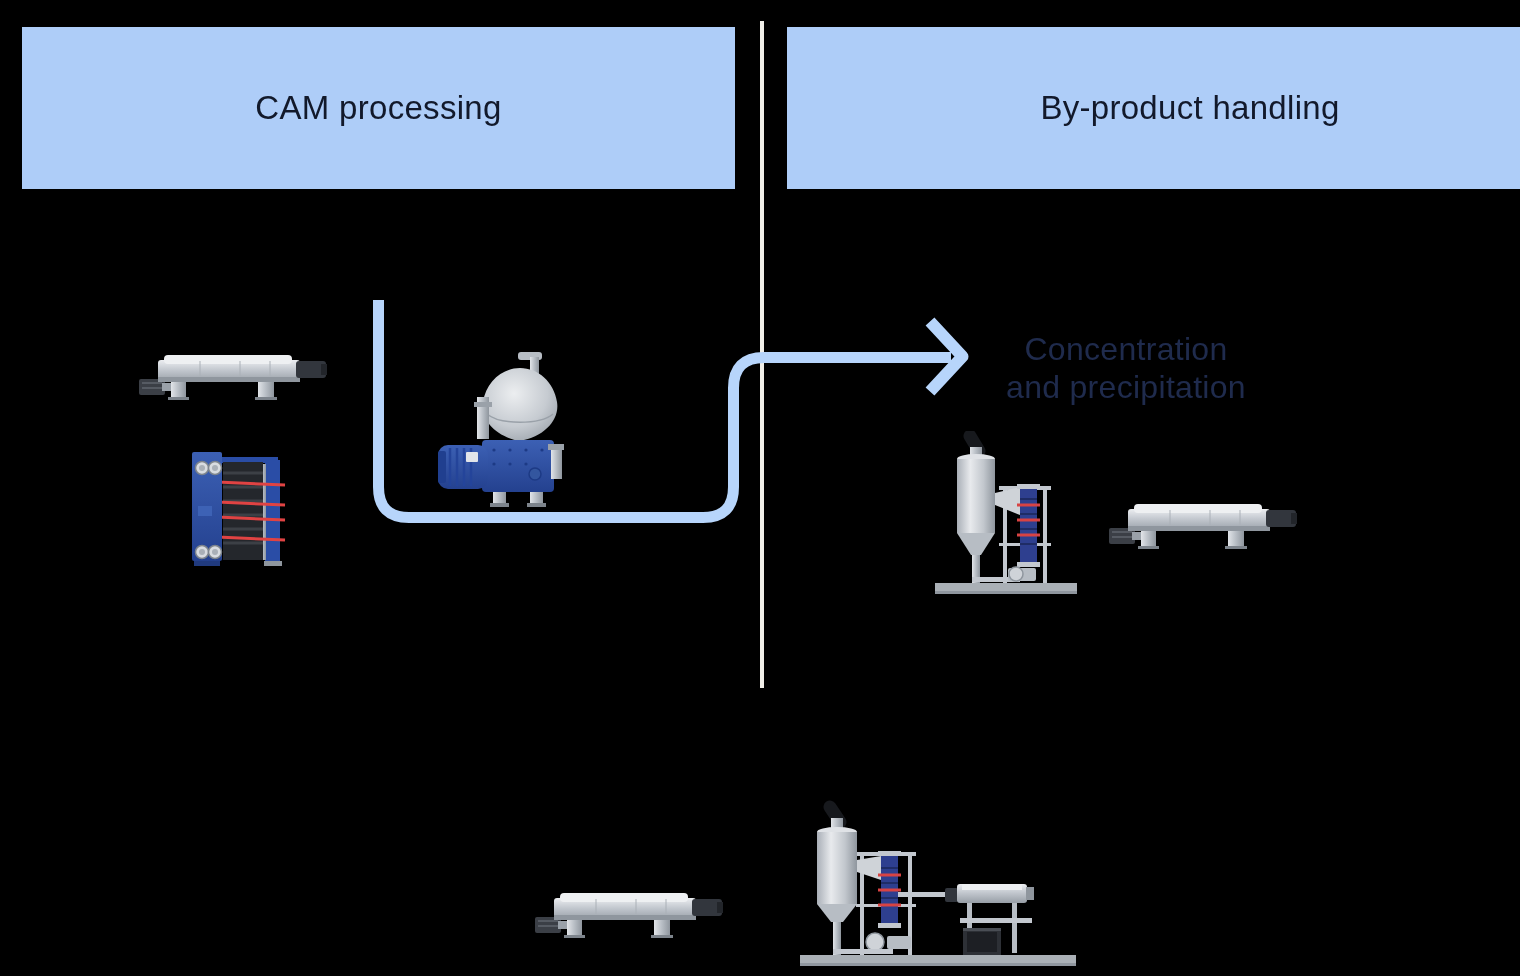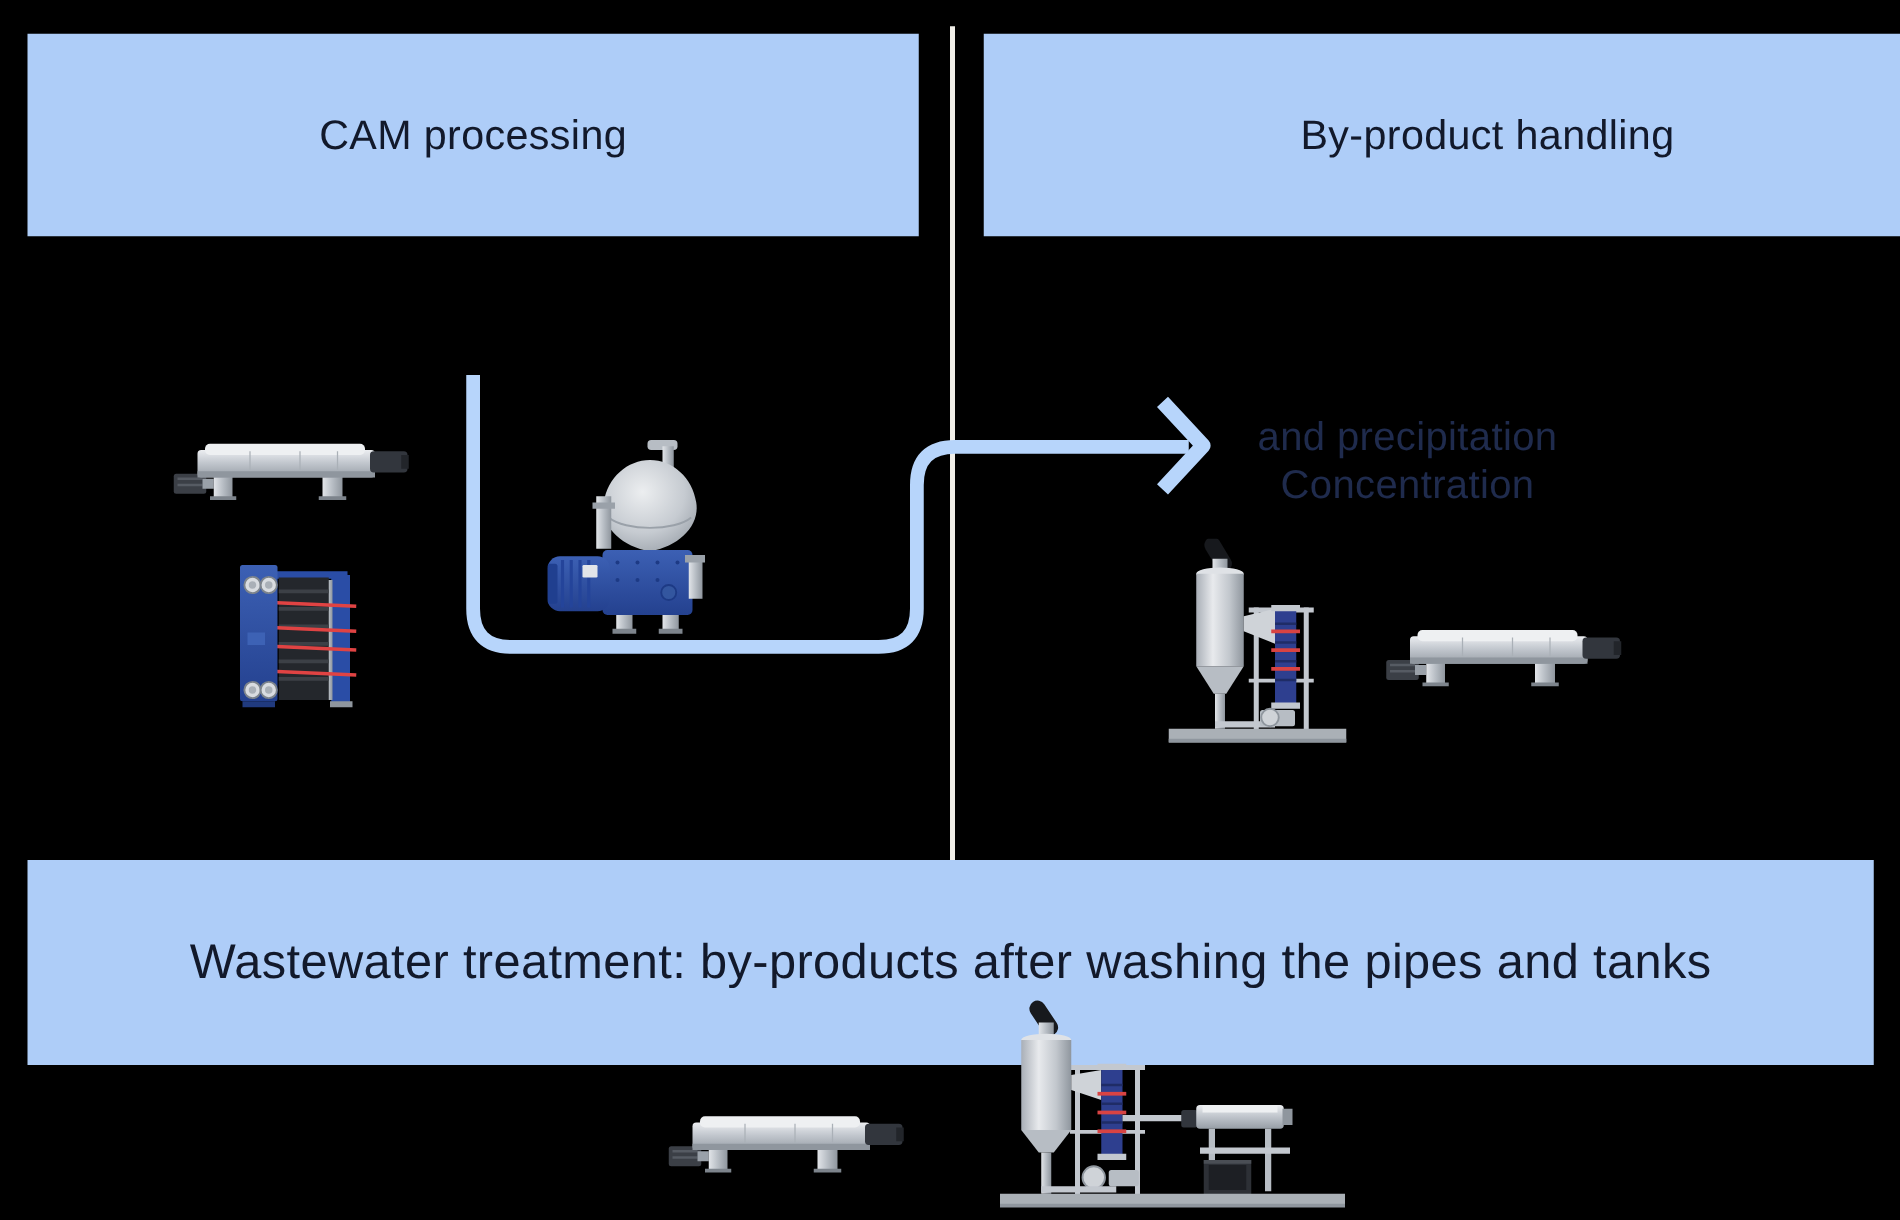--- a/index.html
+++ b/index.html
@@ -235,32 +235,29 @@
   <div id="hdr-left" class="panel">
     <span>CAM processing</span>
   </div>
   <div id="hdr-right" class="panel">
     <span>By-product handling</span>
   </div>
 
   <div id="divider"></div>
 
   <div id="lbl-concentration" class="stage-label">
+    <div>Concentration</div>
     <div>and precipitation</div>
-    <div>Concentration</div>
   </div>
 
   <svg id="flow-arrow" width="1520" height="976" viewBox="0 0 1520 976">
     <path d="M378.5 300 V487 Q378.5 517.5 409 517.5 H703 Q733.5 517.5 733.5 487 V388 Q733.5 357.5 764 357.5 H951" fill="none" stroke="#b7d5fb" stroke-width="11"></path>
     <path d="M930 321.5 L962.5 356.5 L930 391.5" fill="none" stroke="#b7d5fb" stroke-width="12" stroke-linejoin="round"></path>
   </svg>
 
-  <div id="banner" class="panel">
-    <span>Wastewater treatment: by-products after washing the pipes and tanks</span>
-  </div>
 
   <svg id="eq-dec1" class="machine" viewBox="0 0 190 52">
     <use href="#sym-decanter"></use>
   </svg>
   <svg id="eq-phe" class="machine" viewBox="0 0 100 115">
     <use href="#sym-phe"></use>
   </svg>
   <svg id="eq-sep" class="machine" viewBox="0 0 126 156">
     <use href="#sym-separator"></use>
   </svg>

